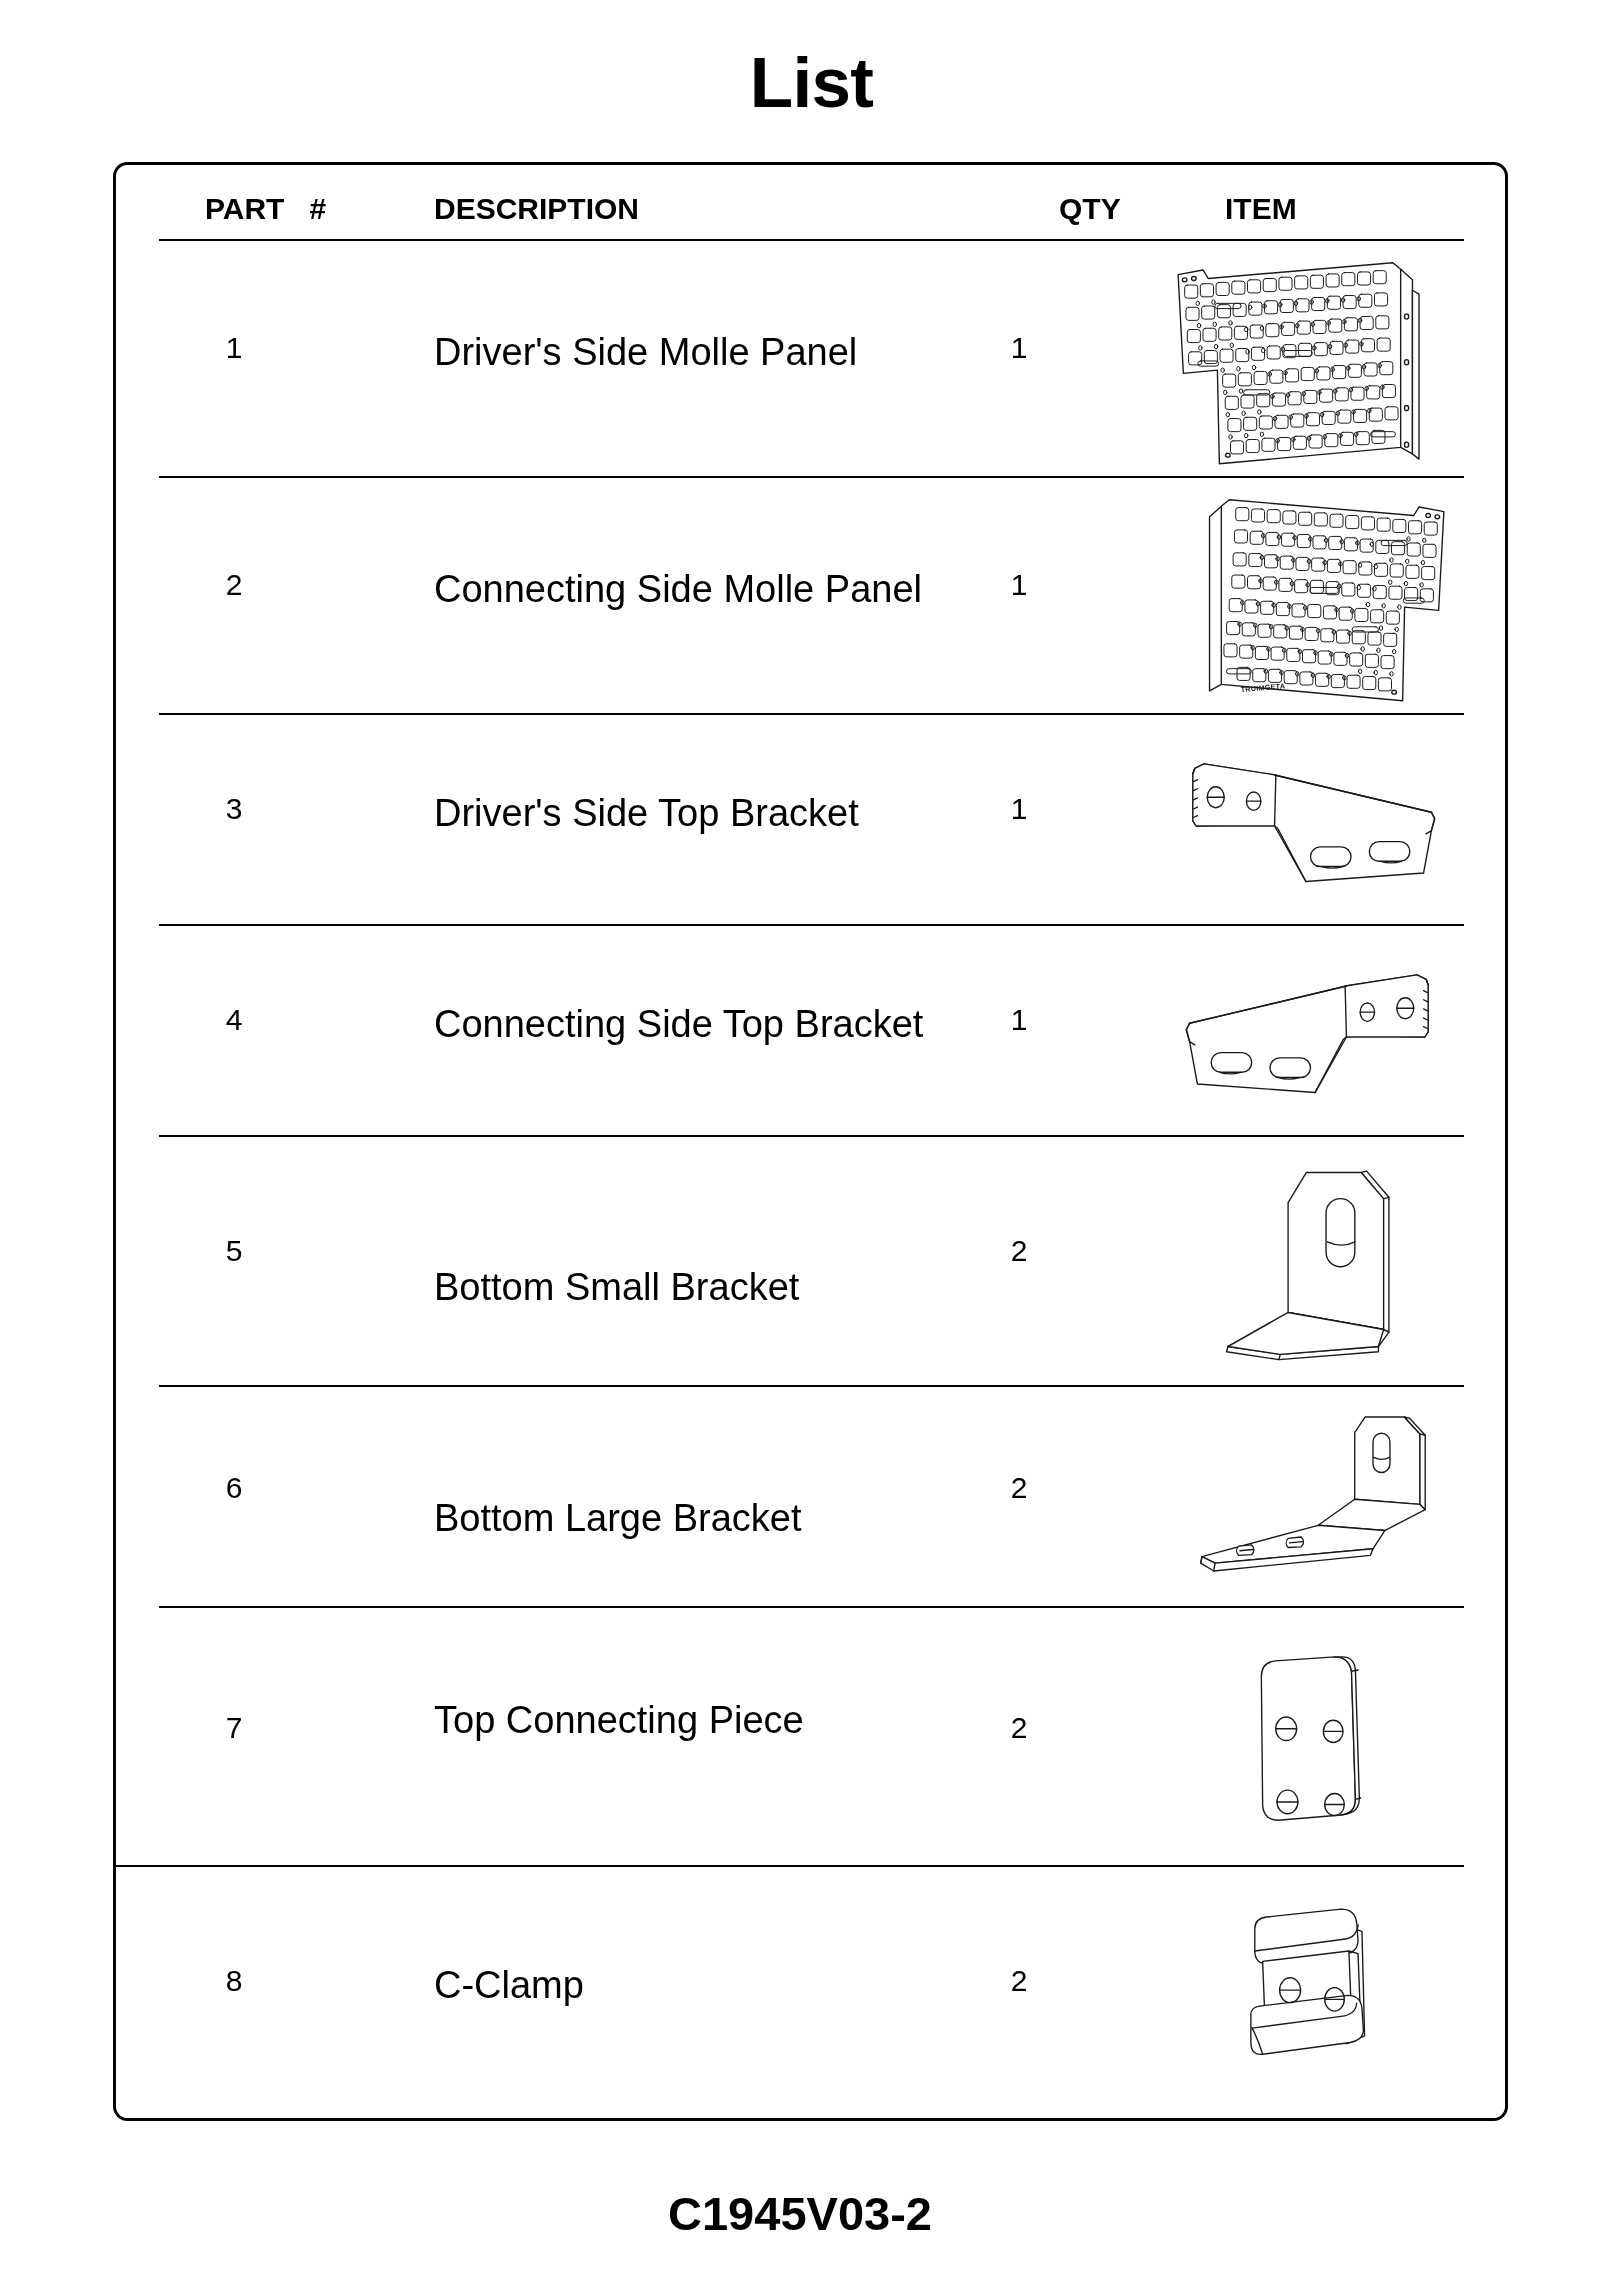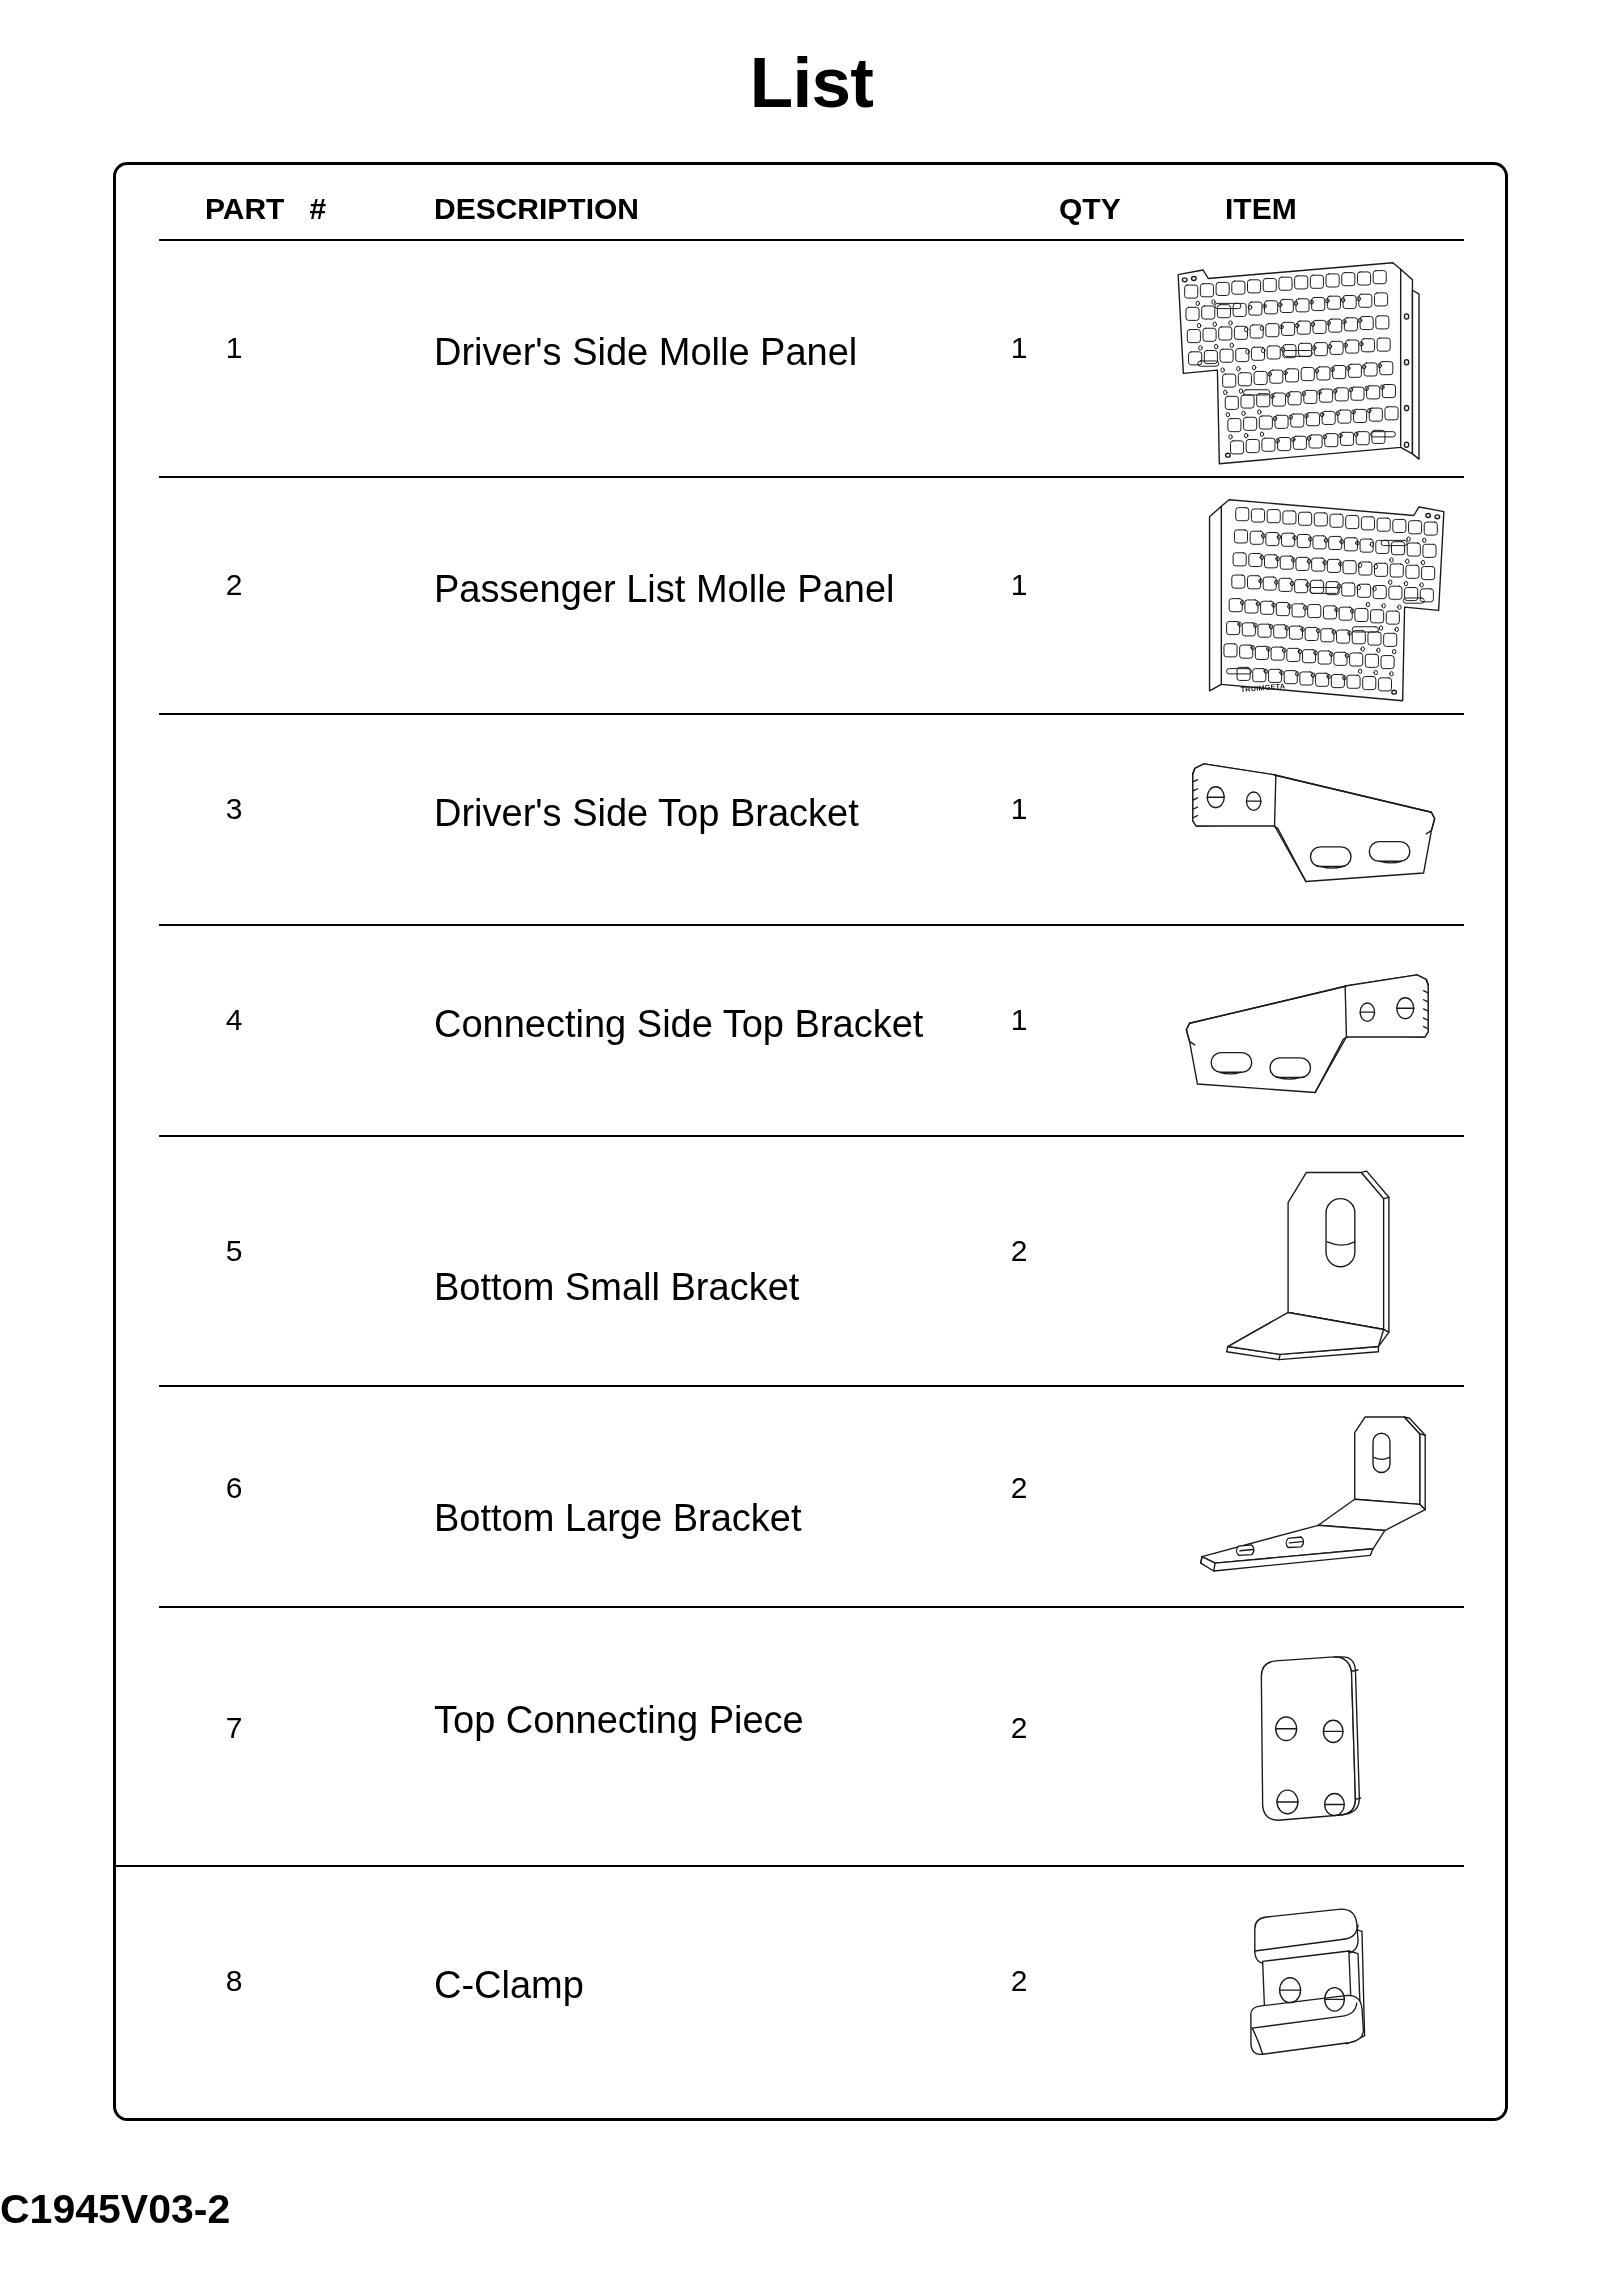--- a/index.html
+++ b/index.html
@@ -104,22 +104,22 @@
     justify-content: center;
   }
   .cell-item svg { display: block; }
 
   
   .footer-code {
     position: absolute;
     top: 2186px;
     left: 0;
     width: 1600px;
-    text-align: left;
-    font-size: 41px;
+    text-align: center;
+    font-size: 47px;
     font-weight: bold;
     letter-spacing: 0px;
   }
 
   .ln { fill: none; stroke: #1a1a1a; stroke-width: 2.1; stroke-linejoin: round; stroke-linecap: round; }
   .ln-t { fill: none; stroke: #1a1a1a; stroke-width: 1.5; stroke-linejoin: round; stroke-linecap: round; }
   .fillw { fill: #ffffff; }
 </style>
 </head>
 <body>
@@ -359,21 +359,21 @@
         <path d="M66 168 h24 a4 4 0 0 1 0 8 h-24 a4 4 0 0 1 0 -8 z"></path>
         <path d="M330 276 h30 a4 4 0 0 1 0 8 h-30 a4 4 0 0 1 0 -8 z"></path>
       </g>
     </svg>
   </div>
 </div>
 <div class="sep" style="top:476px;"></div>
 
 <div class="row" style="top:476px;height:237px;">
   <div class="cell-part" style="top:92px;">2</div>
-  <div class="cell-desc" style="top:92px;">Passenger List Molle Panel</div>
+  <div class="cell-desc" style="top:92px;">Connecting Side Molle Panel</div>
   <div class="cell-qty" style="top:92px;">1</div>
   <div class="cell-item" style="top:6.5px;height:226px;">
     <svg width="308" height="216" viewBox="0 0 470 330">
       <g transform="translate(470,0) scale(-1,1)">
         <g class="ln">
           <path class="fillw" d="M32 36 L70 29 L78 42 L360 18 L372 28 L372 300 L95 325 L92 182 L40 187 Z"></path>
           <path class="fillw" d="M372 28 L390 44 L390 310 L372 300 Z"></path>
           <ellipse cx="42" cy="44" rx="3.5" ry="3"></ellipse>
           <ellipse cx="56" cy="42" rx="3.5" ry="3"></ellipse>
           <ellipse cx="108" cy="312" rx="3.5" ry="3"></ellipse>

